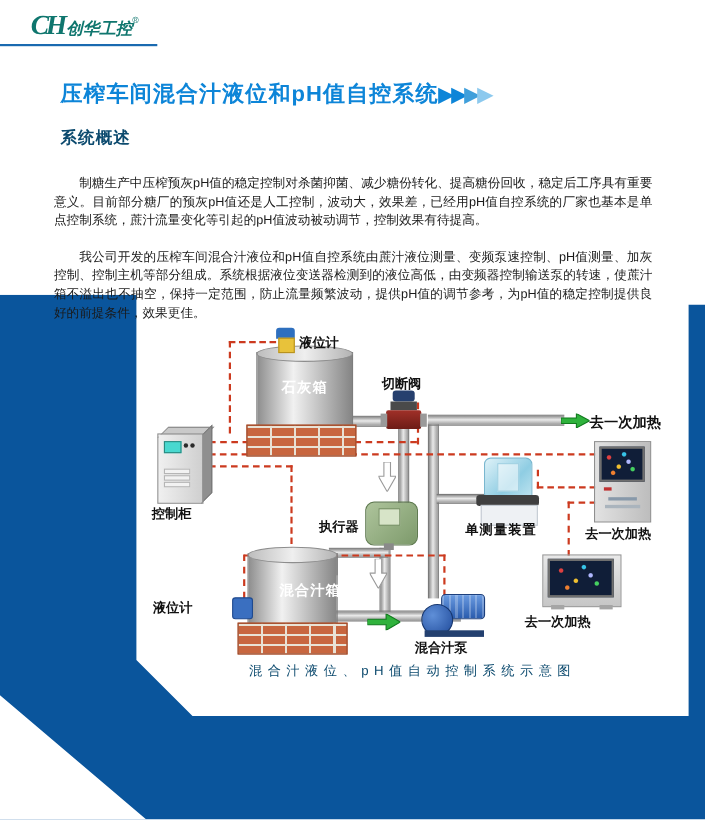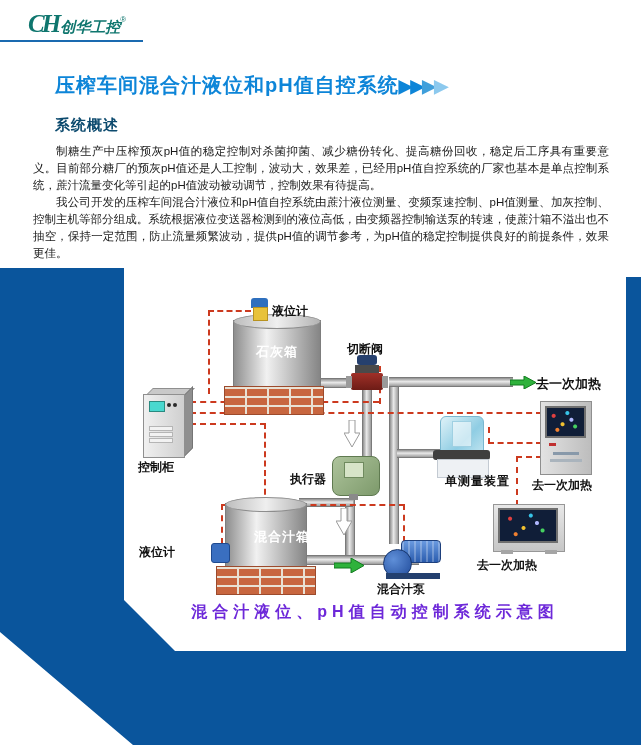--- a/index.html
+++ b/index.html
@@ -11,21 +11,21 @@
   .logo-mark{font-family:"Liberation Serif",serif;font-style:italic;font-weight:bold;font-size:25px;letter-spacing:-3px;}
   .logo-name{font-weight:bold;font-style:italic;font-size:15px;margin-left:2px;}
   .logo-reg{font-size:8px;vertical-align:10px;}
   .logo-rule{position:absolute;left:0;top:40px;width:143px;height:2px;background:#1a6ab0;}
   .title{position:absolute;left:55px;top:72px;font-size:20px;font-weight:bold;color:#0d85d8;letter-spacing:1px;white-space:nowrap;}
   .ar{font-size:18px;letter-spacing:-2px;}
   .a1,.a2{color:#0d85d8;} .a3{color:#3f9fdb;} .a4{color:#8cc9ee;}
   .sec-head{position:absolute;left:55px;top:116px;font-size:15px;font-weight:bold;color:#0c4a6e;letter-spacing:1px;}
   .body-text{position:absolute;left:33px;top:143px;width:576px;font-size:11.5px;line-height:17px;
              color:#1a1a1a;text-align:justify;}
-  .body-text p{margin:0;text-indent:2em;}
+  .body-text p{margin:16px;text-indent:2em;}
   
   .ribbon{position:absolute;inset:0;background:#0a559c;
     clip-path:polygon(0 268px,124px 268px,124px 600px,175px 651px,626px 651px,626px 277px,
                       641px 277px,641px 745px,133px 745px,0 632px);}
   
   .lbl{position:absolute;font-weight:bold;font-size:12px;color:#111;white-space:nowrap;}
   .pipe-h{position:absolute;height:8px;background:linear-gradient(180deg,#8f8f8f,#e9e9e9 45%,#9c9c9c);
           border-top:1px solid #7a7a7a;border-bottom:1px solid #7a7a7a;}
   .pipe-v{position:absolute;width:8px;background:linear-gradient(90deg,#8f8f8f,#e9e9e9 45%,#9c9c9c);
           border-left:1px solid #7a7a7a;border-right:1px solid #7a7a7a;}
@@ -41,21 +41,21 @@
                       repeating-linear-gradient(90deg,rgba(0,0,0,0) 0 20px,#e9e2d5 20px 22px);
      border:1px solid #9c4a2c;}
   .crt{position:absolute;background-color:#101e38;border:2px solid #6f6f6f;
      background-image:radial-gradient(circle at 18% 28%,#e04040 0 1.5px,transparent 2.5px),
       radial-gradient(circle at 55% 18%,#37c4e8 0 1.5px,transparent 2.5px),
       radial-gradient(circle at 42% 58%,#f0c030 0 1.5px,transparent 2.5px),
       radial-gradient(circle at 76% 66%,#45d060 0 1.5px,transparent 2.5px),
       radial-gradient(circle at 28% 78%,#f08030 0 1.5px,transparent 2.5px),
       radial-gradient(circle at 66% 42%,#b0b8ff 0 1.5px,transparent 2.5px);}
   .caption{position:absolute;left:124px;top:602px;width:502px;text-align:center;
-           font-size:16px;font-weight:bold;color:#6d28d9;letter-spacing:5px;white-space:nowrap;}
+           font-size:12px;font-weight:normal;color:#0c4a6e;letter-spacing:5px;white-space:nowrap;}
 </style>
 </head>
 <body>
 
 <div class="page">
 
   <div class="ribbon"></div>
 
   <div class="logo">
     <span class="logo-mark">CH</span><span class="logo-name">创华工控</span><span class="logo-reg">®</span>
@@ -152,21 +152,21 @@
     <div class="abs" style="left:17px;top:38px;width:9px;height:6px;background:#8a8a8a;"></div>
   </div>
   <div class="lbl" style="left:290px;top:471px;">执行器</div>
 
   <div class="abs" style="left:433px;top:416px;width:58px;height:60px;">
     <div class="abs" style="left:7px;top:0;width:42px;height:36px;background:linear-gradient(135deg,#dff2f8,#8fcde3 60%,#bfe4f0);border:1px solid #79b7cf;border-radius:6px 6px 2px 2px;"></div>
     <div class="abs" style="left:19px;top:5px;width:18px;height:24px;background:rgba(255,255,255,0.55);border:1px solid #9fd0e2;"></div>
     <div class="abs" style="left:0;top:34px;width:57px;height:10px;background:#3f3f3f;border-radius:3px;"></div>
     <div class="abs" style="left:4px;top:43px;width:50px;height:17px;background:#eef1f4;border:1px solid #c3cad2;"></div>
   </div>
-  <div class="lbl" style="left:423px;top:473px;letter-spacing:1px;margin-left:22px;">单测量装置</div>
+  <div class="lbl" style="left:423px;top:473px;letter-spacing:1px;">单测量装置</div>
 
   <div class="abs" style="left:540px;top:401px;width:50px;height:72px;background:linear-gradient(90deg,#e2e2e2,#bdbdbd);border:1px solid #8f8f8f;">
     <div class="crt" style="left:4px;top:4px;width:37px;height:28px;"></div>
     <div class="abs" style="left:8px;top:41px;width:7px;height:3px;background:#c03030;"></div>
     <div class="abs" style="left:12px;top:50px;width:26px;height:3px;background:#8899aa;"></div>
     <div class="abs" style="left:9px;top:57px;width:32px;height:3px;background:#aab4bd;"></div>
   </div>
   <div class="lbl" style="left:532px;top:477px;">去一次加热</div>
 
   <div class="abs" style="left:493px;top:504px;width:70px;height:50px;">

